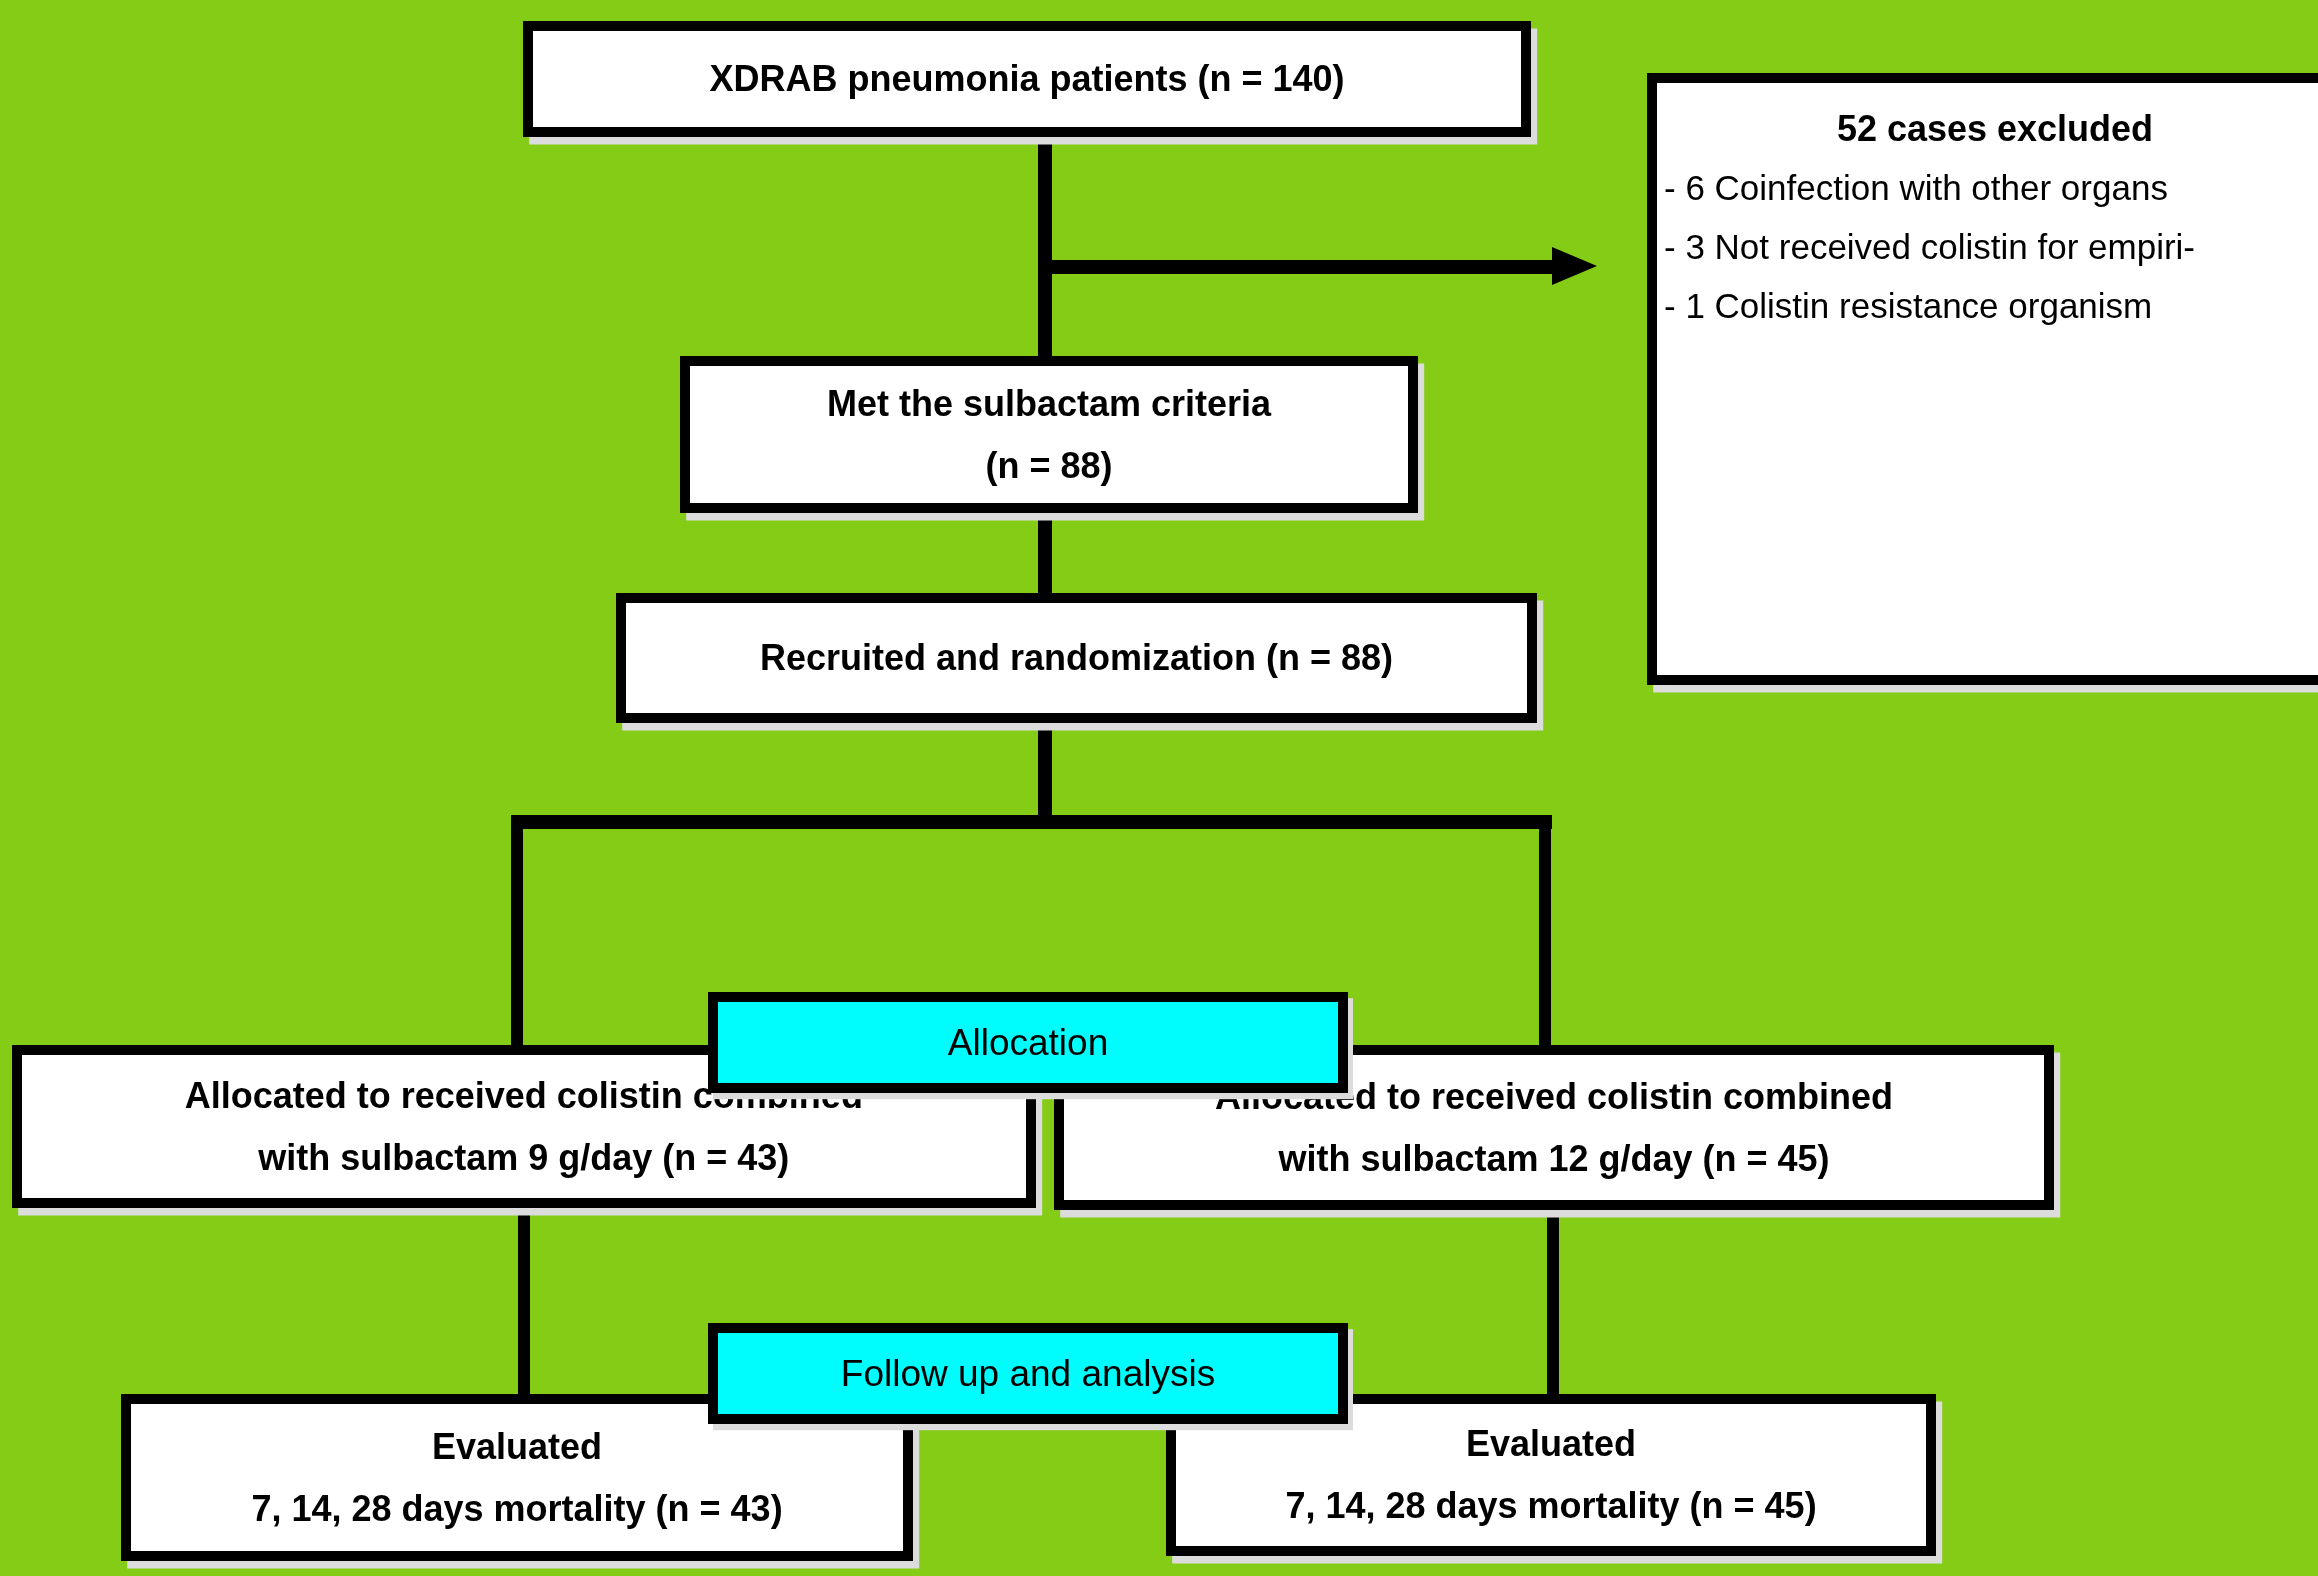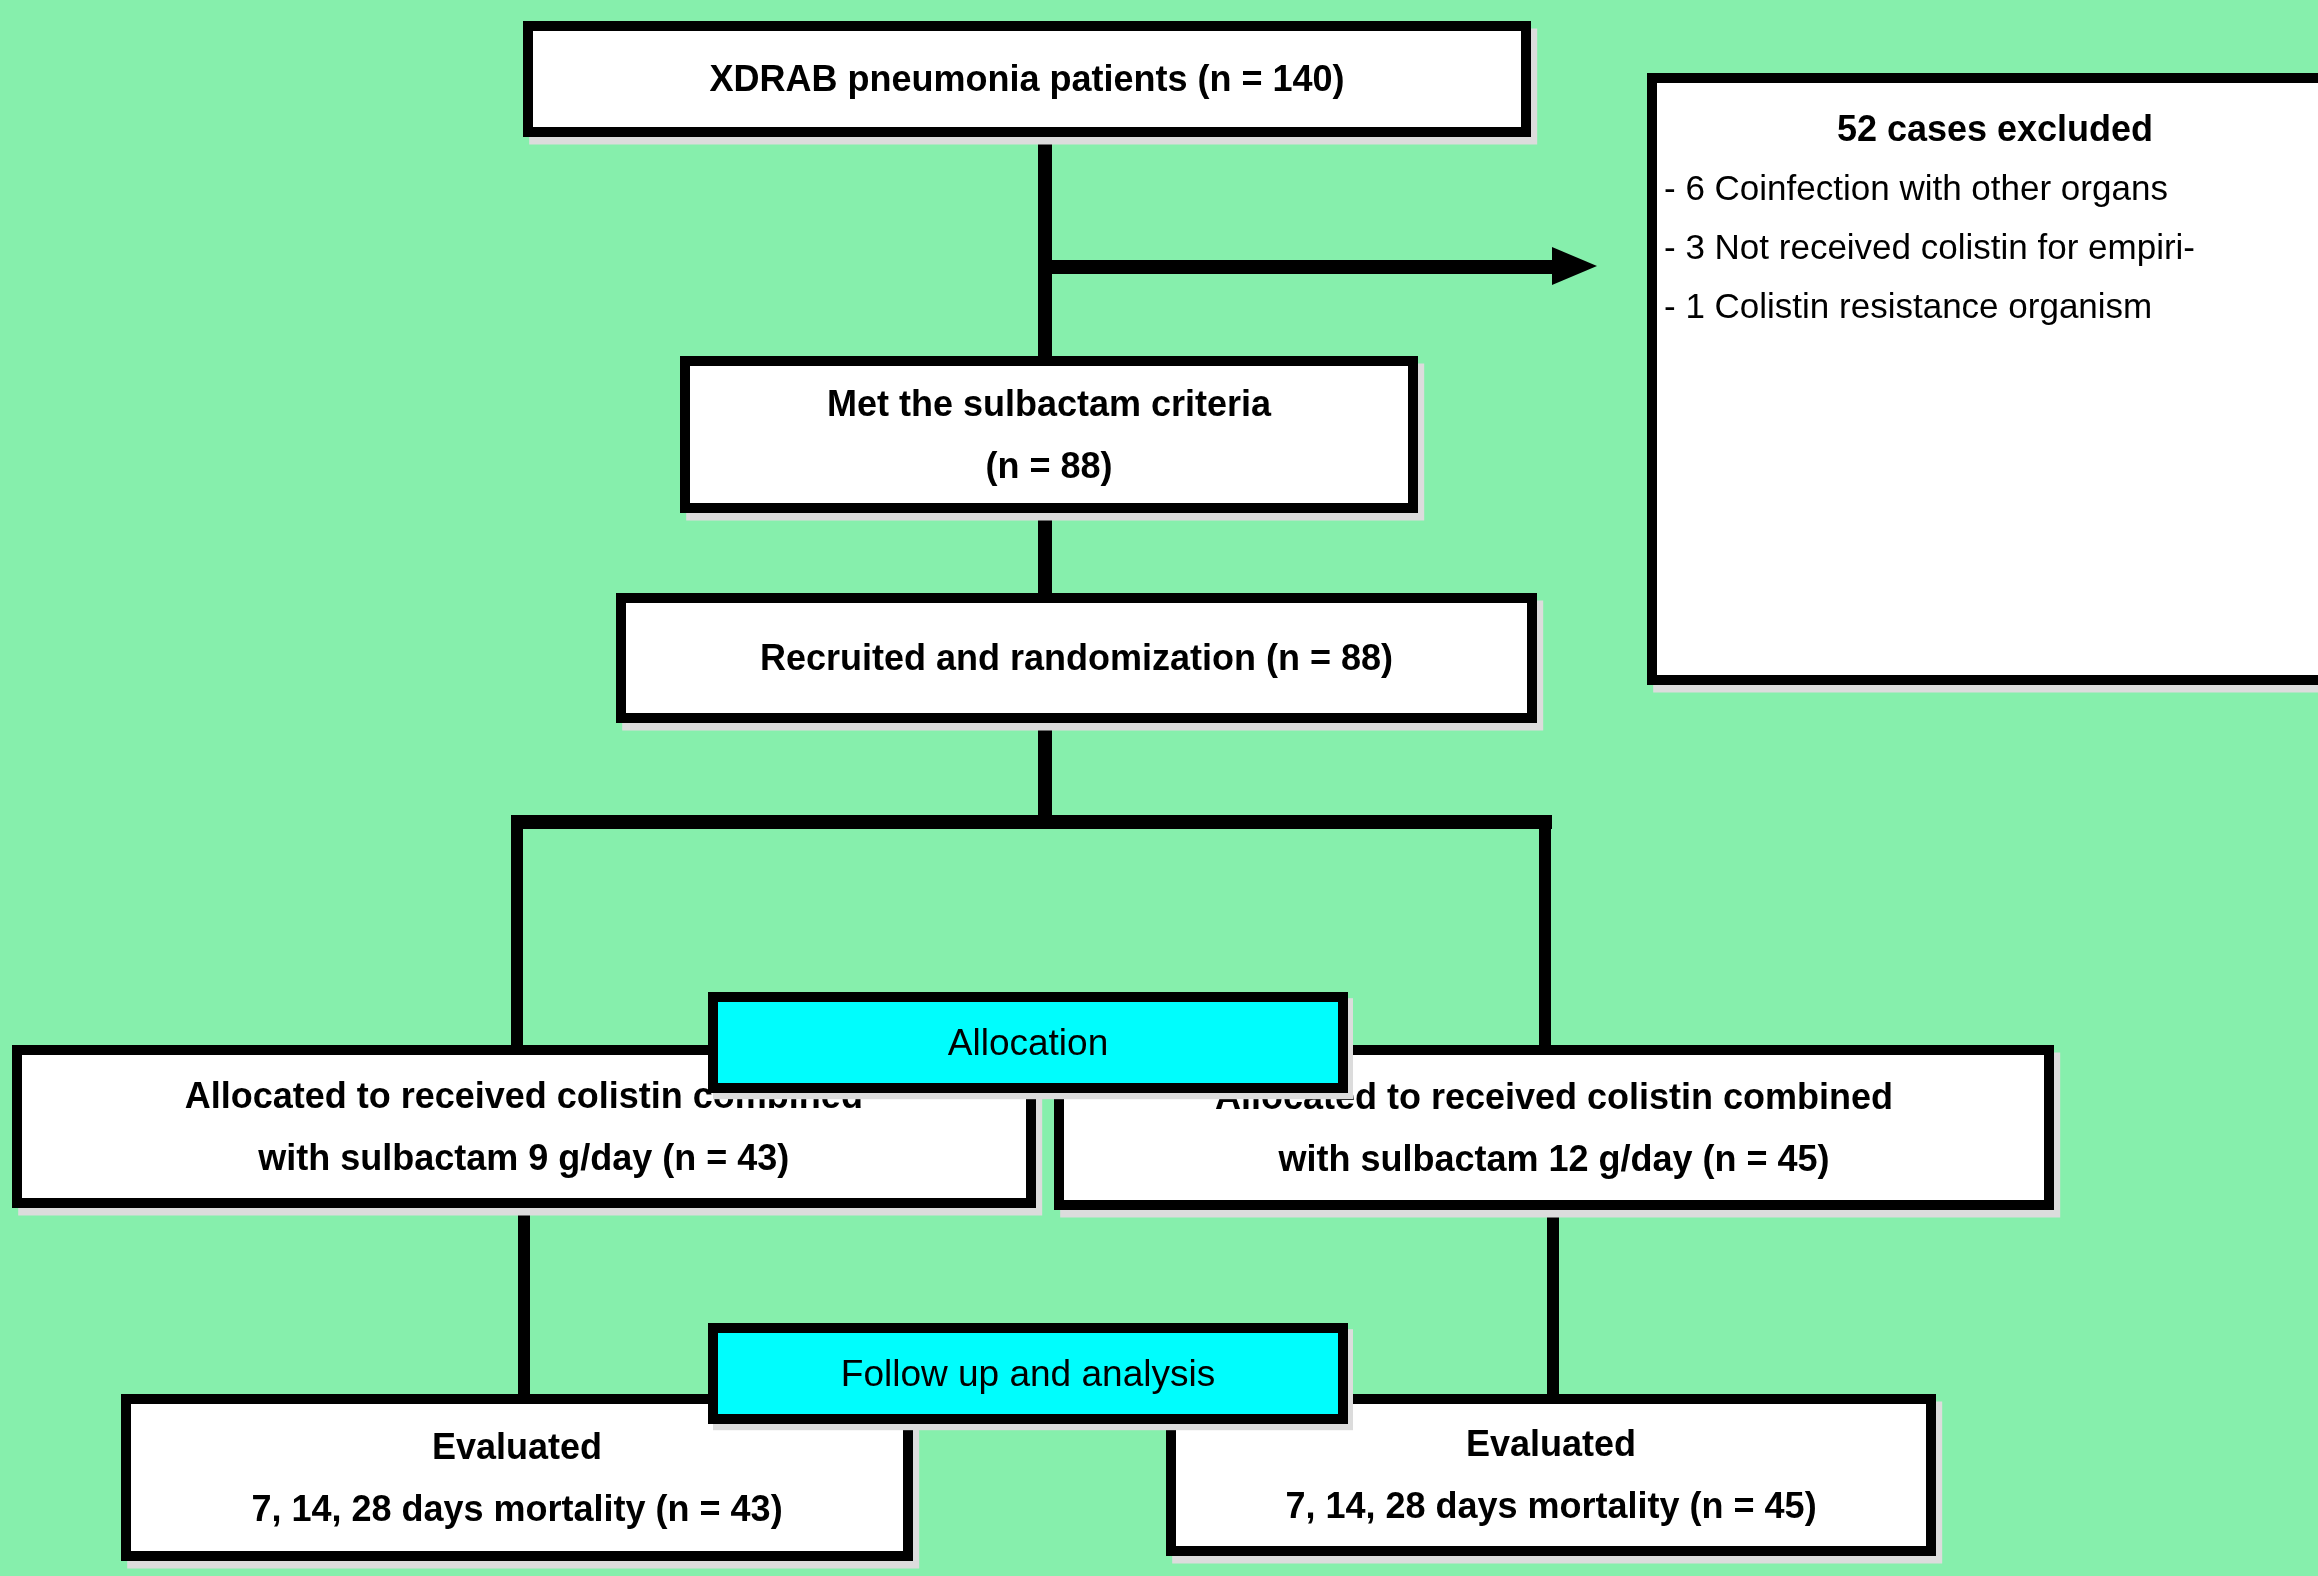--- a/index.html
+++ b/index.html
@@ -1,17 +1,17 @@
 <!DOCTYPE html>
 <html style="--accent: #00FDFD;font-size:10px"><head>
 <meta charset="utf-8">
 <style>
   html,body{margin:0;padding:0;background:#ffffff;}
   body{font-family:"Liberation Sans", sans-serif;color:#000;}
-  .stage{position:relative;width:2319px;height:1577px;background:#86efac;overflow:hidden;}
+  .stage{position:relative;width:2319px;height:1577px;background:#84cc16;overflow:hidden;}
 
   
   .vline,.hline{position:absolute;background:#000;z-index:1;}
 
   
   .arrowhead{position:absolute;width:0;height:0;
     border-top:19px solid transparent;border-bottom:19px solid transparent;
     border-left:45px solid #000;z-index:1;}
 
   

